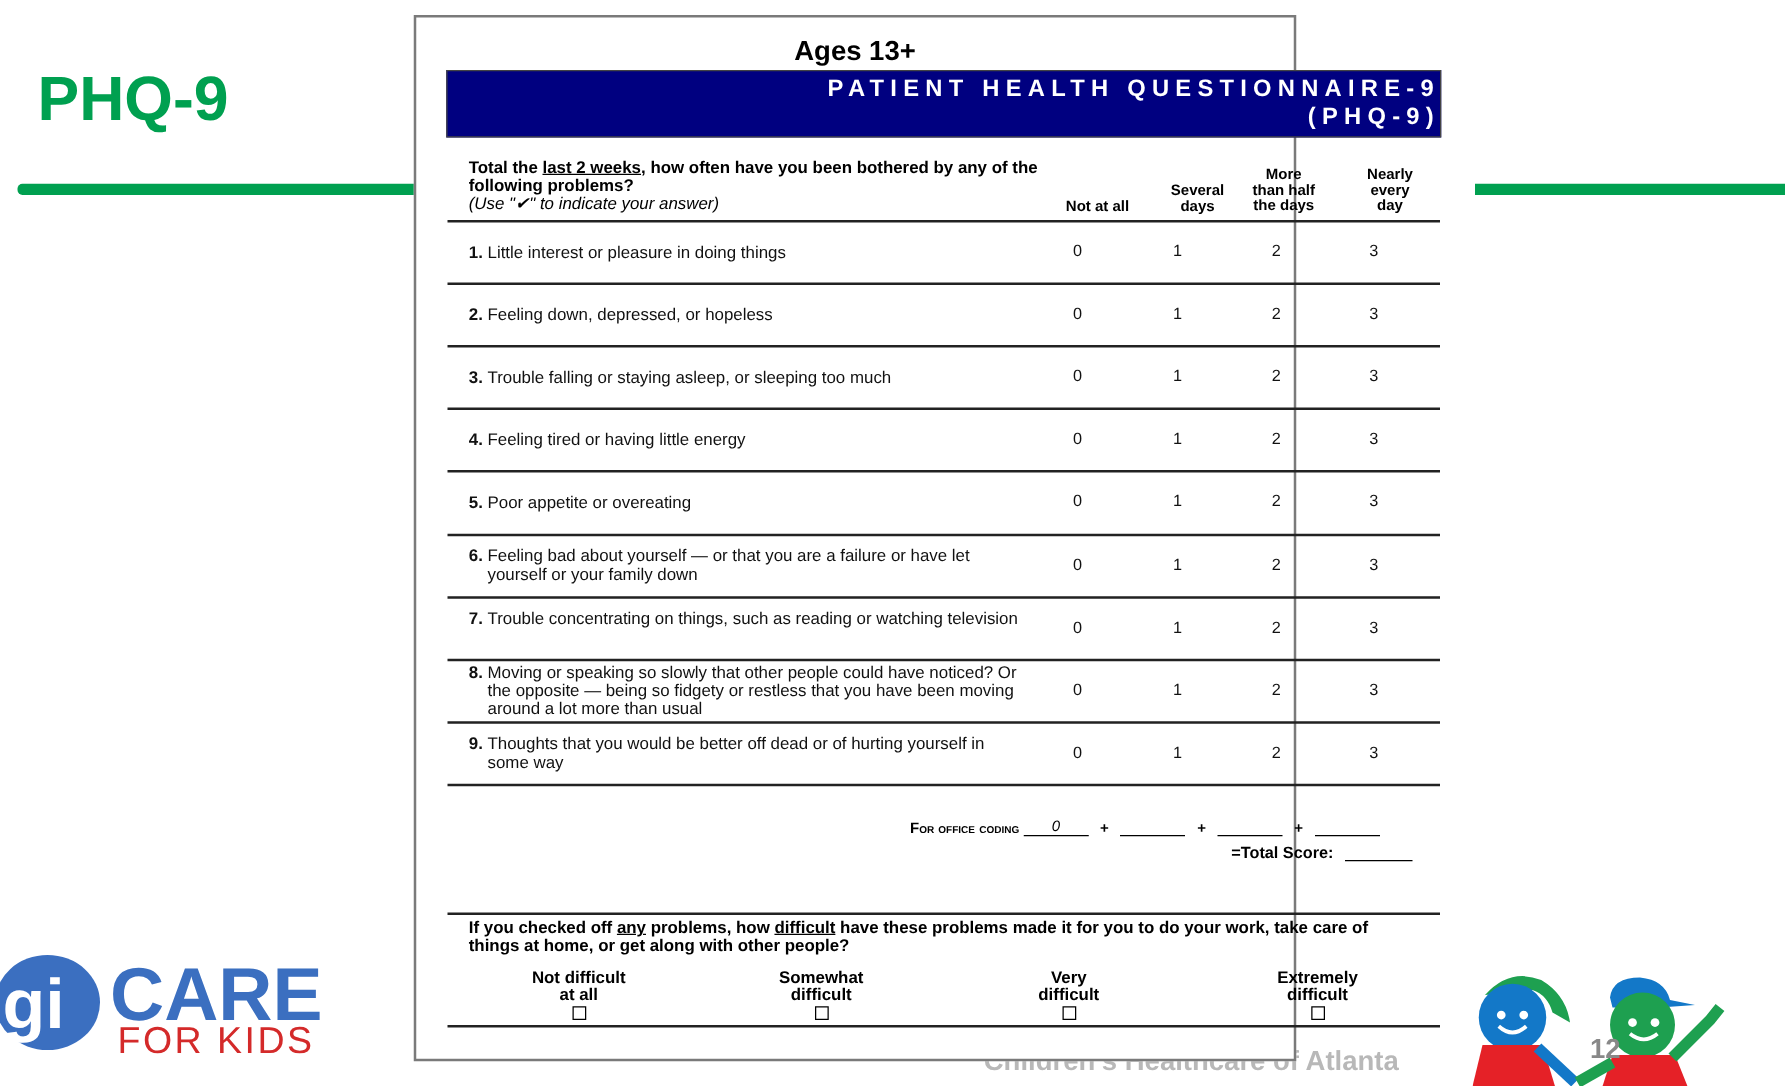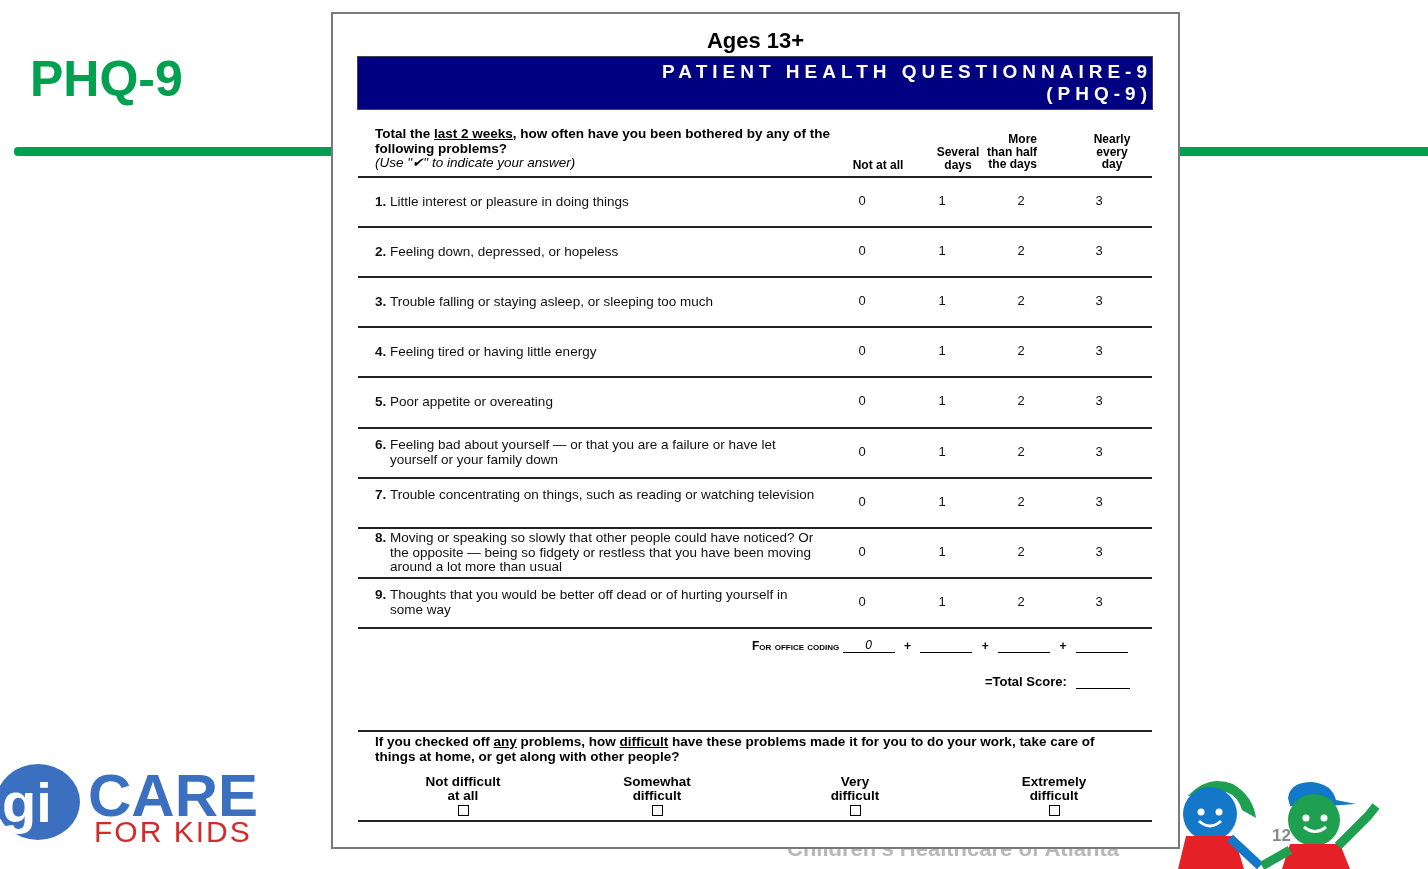--- a/index.html
+++ b/index.html
@@ -1,42 +1,42 @@
 <!DOCTYPE html>
 <html><head>
 <meta charset="utf-8">
 <style>
   html, body { margin:0; padding:0; }
   body { width:1428px; height:869px; position:relative; overflow:hidden; background:#ffffff; font-family:"Liberation Sans", sans-serif; }
   .slide-title { position:absolute; left:30px; top:50px; font-size:50px; font-weight:bold; color:#00a050; letter-spacing:0px; }
   .green-bar-left { position:absolute; left:14px; top:147px; width:320px; height:9px; background:#00a050; border-radius:4px 0 0 4px; }
   .green-bar-right { position:absolute; left:1180px; top:147px; width:248px; height:9px; background:#00a050; }
-  .doc { position:absolute; left:331px; top:12px; width:849px; height:837px; background:#fff; border:2px solid #7a7a7a; box-sizing:border-box; }
+  .doc { position:absolute; left:331px; top:12px; width:706px; height:837px; background:#fff; border:2px solid #7a7a7a; box-sizing:border-box; }
   .ages { position:absolute; left:0; right:0; top:14px; text-align:center; font-size:22px; font-weight:bold; color:#000; }
   .banner { position:absolute; left:24px; top:42px; width:796px; height:54px; background:#000080; border:1px solid #444; box-sizing:border-box; color:#fff; text-align:right; font-weight:bold; font-size:19px; letter-spacing:5px; line-height:22px; padding-top:4px; }
   .intro { position:absolute; left:42px; top:113px; width:470px; font-size:13.5px; font-weight:bold; line-height:14.5px; color:#000; }
   .intro u { text-decoration:underline; }
   .intro .hint { font-weight:normal; font-style:italic; }
   .col-head { position:absolute; font-size:12px; font-weight:bold; text-align:center; line-height:12.5px; color:#000; }
   .hr { position:absolute; left:25px; width:794px; height:2px; background:#222; }
   .row-text { position:absolute; left:42px; width:460px; font-size:13.5px; line-height:14.5px; color:#111; }
   .row-text .num { font-weight:bold; }
   .row-text .txt { display:inline-block; vertical-align:top; width:430px; }
   .score { position:absolute; font-size:13px; color:#111; width:30px; text-align:center; }
-  .office { position:absolute; left:395px; top:624px; font-size:12px; color:#000; white-space:nowrap;margin-left:24px; }
+  .office { position:absolute; left:395px; top:640px; font-size:12px; color:#000; white-space:nowrap; }
   .office .sc { font-weight:bold; font-variant:small-caps; font-size:12px; }
   .blank { display:inline-block; border-bottom:1px solid #000; width:52px; text-align:center; font-style:italic; height:14px; vertical-align:bottom; }
   .plus { font-weight:bold; margin:0 6px; }
   .total { position:absolute; left:652px; top:660px; font-size:13px; font-weight:bold; color:#000; white-space:nowrap; }
   .diff-q { position:absolute; left:42px; top:721px; width:760px; font-size:13.5px; font-weight:bold; line-height:14.5px; color:#000; }
   .diff-q u { text-decoration:underline;text-align:center; }
   .diff-opt { position:absolute; top:761px; width:140px; text-align:center; font-size:13.5px; font-weight:bold; line-height:14px; color:#000; }
   .checkbox { display:inline-block; width:9px; height:9px; border:1.5px solid #000; margin-top:2px; cursor:pointer; }
   .footer-text { position:absolute; left:787px; top:836px; font-size:22px; color:#b8b8b8; font-weight:bold; white-space:nowrap; z-index:0; }
-  .page-num { position:absolute; left:1272px; top:826px; font-size:17px; font-weight:bold; color:#888; z-index:5; }
+  .page-num { position:absolute; left:1272px; top:826px; font-size:22px; font-weight:bold; color:#888; z-index:5; }
   .logo { position:absolute; left:0; top:760px; }
   .kids { position:absolute; left:1178px; top:776px; }
 </style>
 </head>
 <body>
 
 <div class="slide-title">PHQ-9</div>
 <div class="green-bar-left"></div>
 <div class="green-bar-right"></div>
 
@@ -54,21 +54,21 @@
     <span class="hint">(Use "✔" to indicate your answer)</span>
   </div>
 
   <div class="col-head" style="left:508px; top:145px; width:74px;">
     <div>Not at all</div>
   </div>
   <div class="col-head" style="left:592px; top:132px; width:66px;">
     <div>Several</div>
     <div>days</div>
   </div>
-  <div class="col-head" style="left:628px; top:119px; width:76px;text-align:right;">
+  <div class="col-head" style="left:656px; top:119px; width:76px;">
     <div>More</div>
     <div>than half</div>
     <div>the days</div>
   </div>
   <div class="col-head" style="left:746px; top:119px; width:66px;">
     <div>Nearly</div>
     <div>every</div>
     <div>day</div>
   </div>
 

